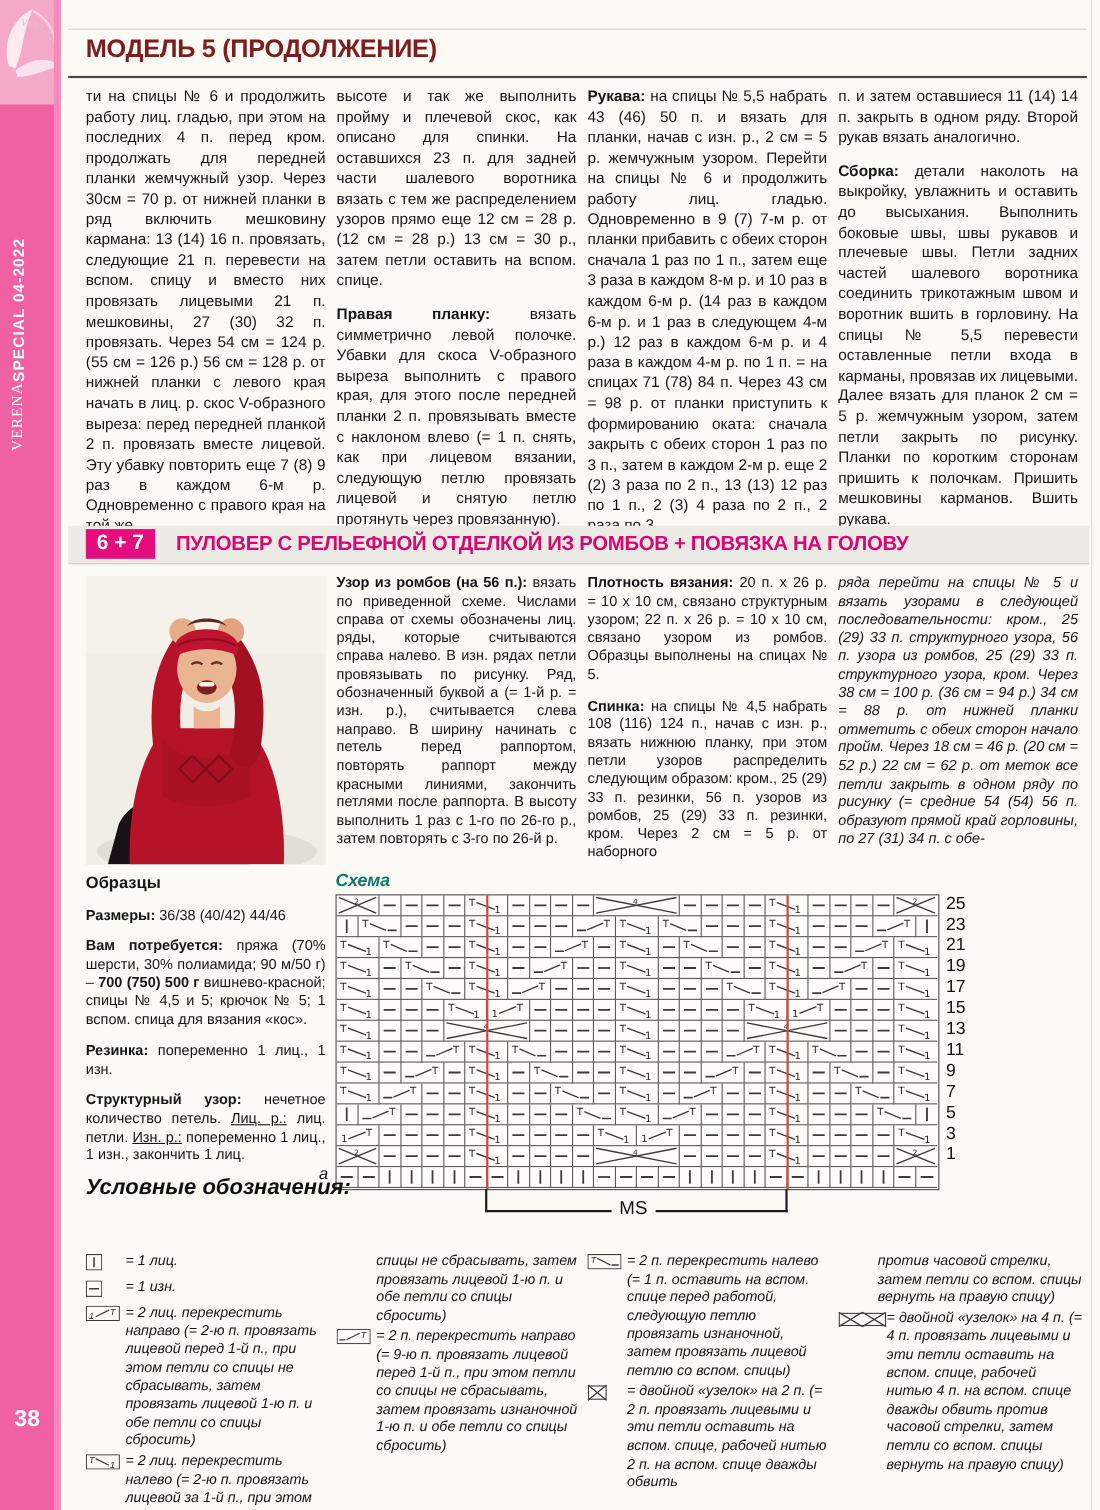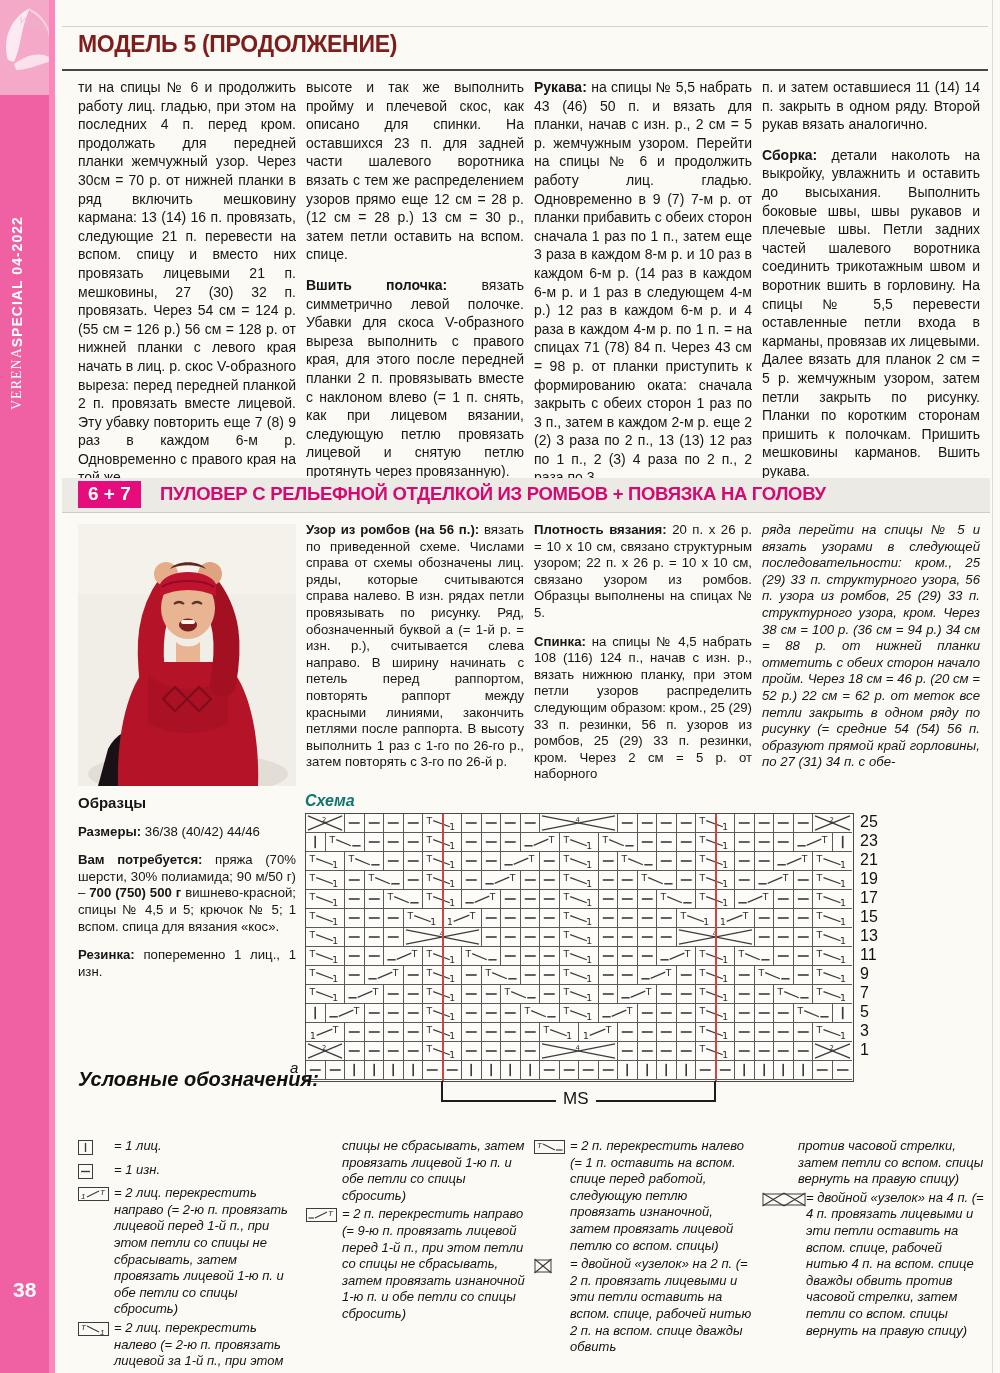--- a/index.html
+++ b/index.html
@@ -78,21 +78,21 @@
   <div class="top-rule"></div>
   <div class="main-title">МОДЕЛЬ 5 (ПРОДОЛЖЕНИЕ)</div>
   <div class="title-rule"></div>
   <div class="right-edge"></div>
 
   <div class="tcol" id="m5c0" style="left:78px;top:78px;">
       <p class="para">ти на спицы № 6 и продолжить работу лиц. гладью, при этом на последних 4 п. перед кром. продолжать для передней планки жемчужный узор. Через 30см = 70 р. от нижней планки в ряд включить мешковину кармана: 13 (14) 16 п. провязать, следующие 21 п. перевести на вспом. спицу и вместо них провязать лицевыми 21 п. мешковины, 27 (30) 32 п. провязать. Через 54 см = 124 р. (55 см = 126 р.) 56 см = 128 р. от нижней планки с левого края начать в лиц. р. скос V-образного выреза: перед передней планкой 2 п. провязать вместе лицевой. Эту убавку повторить еще 7 (8) 9 раз в каждом 6-м р. Одновременно с правого края на той же</p>
     </div>
   <div class="tcol" id="m5c1" style="left:306px;top:78px;">
       <p class="para">высоте и так же выполнить пройму и плечевой скос, как описано для спинки. На оставшихся 23 п. для задней части шалевого воротника вязать с тем же распределением узоров прямо еще 12 см = 28 р. (12 см = 28 р.) 13 см = 30 р., затем петли оставить на вспом. спице.</p>
-      <p class="para"><b>Вшить полочка:</b> вязать симметрично левой полочке. Убавки для скоса V-образного выреза выполнить с правого края, для этого после передней планки 2 п. провязывать вместе с наклоном влево (= 1 п. снять, как при лицевом вязании, следующую петлю провязать лицевой и снятую петлю протянуть через провязанную).</p>
+      <p class="para"><b>Правая планку:</b> вязать симметрично левой полочке. Убавки для скоса V-образного выреза выполнить с правого края, для этого после передней планки 2 п. провязывать вместе с наклоном влево (= 1 п. снять, как при лицевом вязании, следующую петлю провязать лицевой и снятую петлю протянуть через провязанную).</p>
     </div>
   <div class="tcol" id="m5c2" style="left:534px;top:78px;">
       <p class="para"><b>Рукава:</b> на спицы № 5,5 набрать 43 (46) 50 п. и вязать для планки, начав с изн. р., 2 см = 5 р. жемчужным узором. Перейти на спицы № 6 и продолжить работу лиц. гладью. Одновременно в 9 (7) 7-м р. от планки прибавить с обеих сторон сначала 1 раз по 1 п., затем еще 3 раза в каждом 8-м р. и 10 раз в каждом 6-м р. (14 раз в каждом 6-м р. и 1 раз в следующем 4-м р.) 12 раз в каждом 6-м р. и 4 раза в каждом 4-м р. по 1 п. = на спицах 71 (78) 84 п. Через 43 см = 98 р. от планки приступить к формированию оката: сначала закрыть с обеих сторон 1 раз по 3 п., затем в каждом 2-м р. еще 2 (2) 3 раза по 2 п., 13 (13) 12 раз по 1 п., 2 (3) 4 раза по 2 п., 2 раза по 3</p>
     </div>
   <div class="tcol" id="m5c3" style="left:762px;top:78px;">
       <p class="para">п. и затем оставшиеся 11 (14) 14 п. закрыть в одном ряду. Второй рукав вязать аналогично.</p>
       <p class="para"><b>Сборка:</b> детали наколоть на выкройку, увлажнить и оставить до высыхания. Выполнить боковые швы, швы рукавов и плечевые швы. Петли задних частей шалевого воротника соединить трикотажным швом и воротник вшить в горловину. На спицы № 5,5 перевести оставленные петли входа в карманы, провязав их лицевыми. Далее вязать для планок 2 см = 5 р. жемчужным узором, затем петли закрыть по рисунку. Планки по коротким сторонам пришить к полочкам. Пришить мешковины карманов. Вшить рукава.</p>
     </div>
 
   <div class="section-bar">
@@ -122,20 +122,21 @@
       <rect x="103" y="96" width="14" height="4" rx="2" fill="#fdf6ee"></rect>
       <path d="M98,118 C104,124 116,124 122,118 L122,138 L98,138 Z" fill="#e9b491"></path>
     </svg>
   </div>
 
   <div class="icol" id="infocol" style="left:78px;top:795px;">
       <p class="para heading"><b>Образцы</b></p>
       <p class="para"><b>Размеры:</b> 36/38 (40/42) 44/46</p>
       <p class="para"><b>Вам потребуется:</b> пряжа (70% шерсти, 30% полиамида; 90 м/50 г) – <b>700 (750) 500 г</b> вишнево-красной; спицы № 4,5 и 5; крючок № 5; 1 вспом. спица для вязания «кос».</p>
       <p class="para"><b>Резинка:</b> попеременно 1 лиц., 1 изн.</p>
+      <p class="para"><b>Структурный узор:</b> нечетное количество петель. <u>Лиц. р.:</u> лиц. петли. <u>Изн. р.:</u> попеременно 1 лиц., 1 изн., закончить 1 лиц.</p>
     </div>
 
   <div class="icol" id="insc0" style="left:306px;top:522px;">
       <p class="para"><b>Узор из ромбов (на 56 п.):</b> вязать по приведенной схеме. Числами справа от схемы обозначены лиц. ряды, которые считываются справа налево. В изн. рядах петли провязывать по рисунку. Ряд, обозначенный буквой а (= 1-й р. = изн. р.), считывается слева направо. В ширину начинать с петель перед раппортом, повторять раппорт между красными линиями, закончить петлями после раппорта. В высоту выполнить 1 раз с 1-го по 26-го р., затем повторять с 3-го по 26-й р.</p>
     </div>
   <div class="icol" id="insc1" style="left:534px;top:522px;">
       <p class="para"><b>Плотность вязания:</b> 20 п. x 26 р. = 10 x 10 см, связано структурным узором; 22 п. x 26 р. = 10 x 10 см, связано узором из ромбов. Образцы выполнены на спицах № 5.</p>
       <p class="para"><b>Спинка:</b> на спицы № 4,5 набрать 108 (116) 124 п., начав с изн. р., вязать нижнюю планку, при этом петли узоров распределить следующим образом: кром., 25 (29) 33 п. резинки, 56 п. узоров из ромбов, 25 (29) 33 п. резинки, кром. Через 2 см = 5 р. от наборного</p>
     </div>
   <div class="icol" id="insc2" style="left:762px;top:522px;font-style:italic;">

